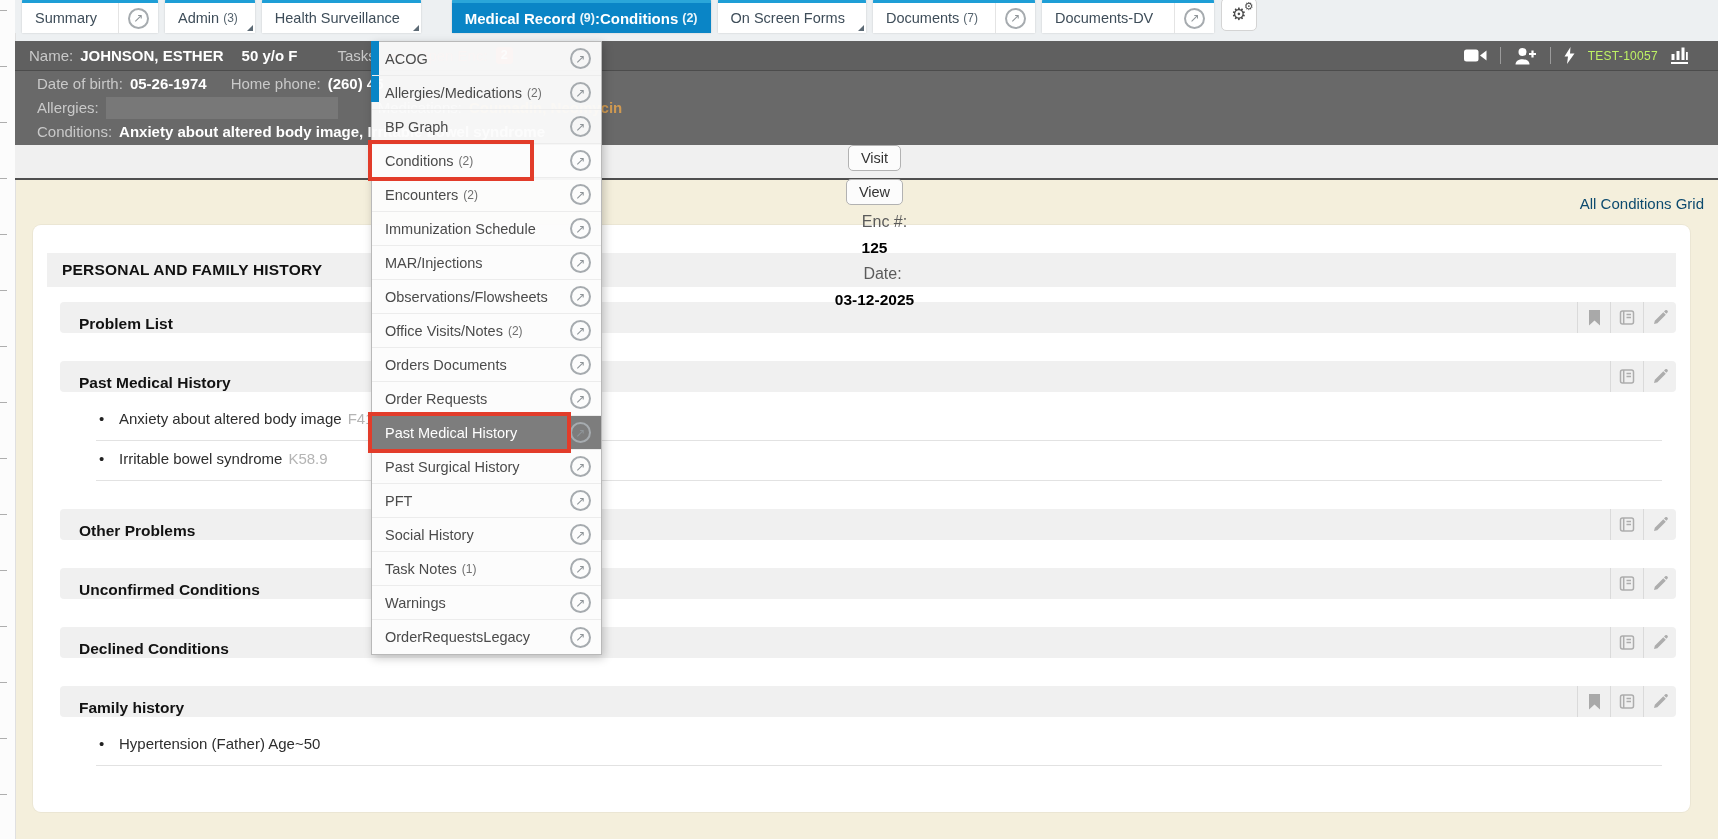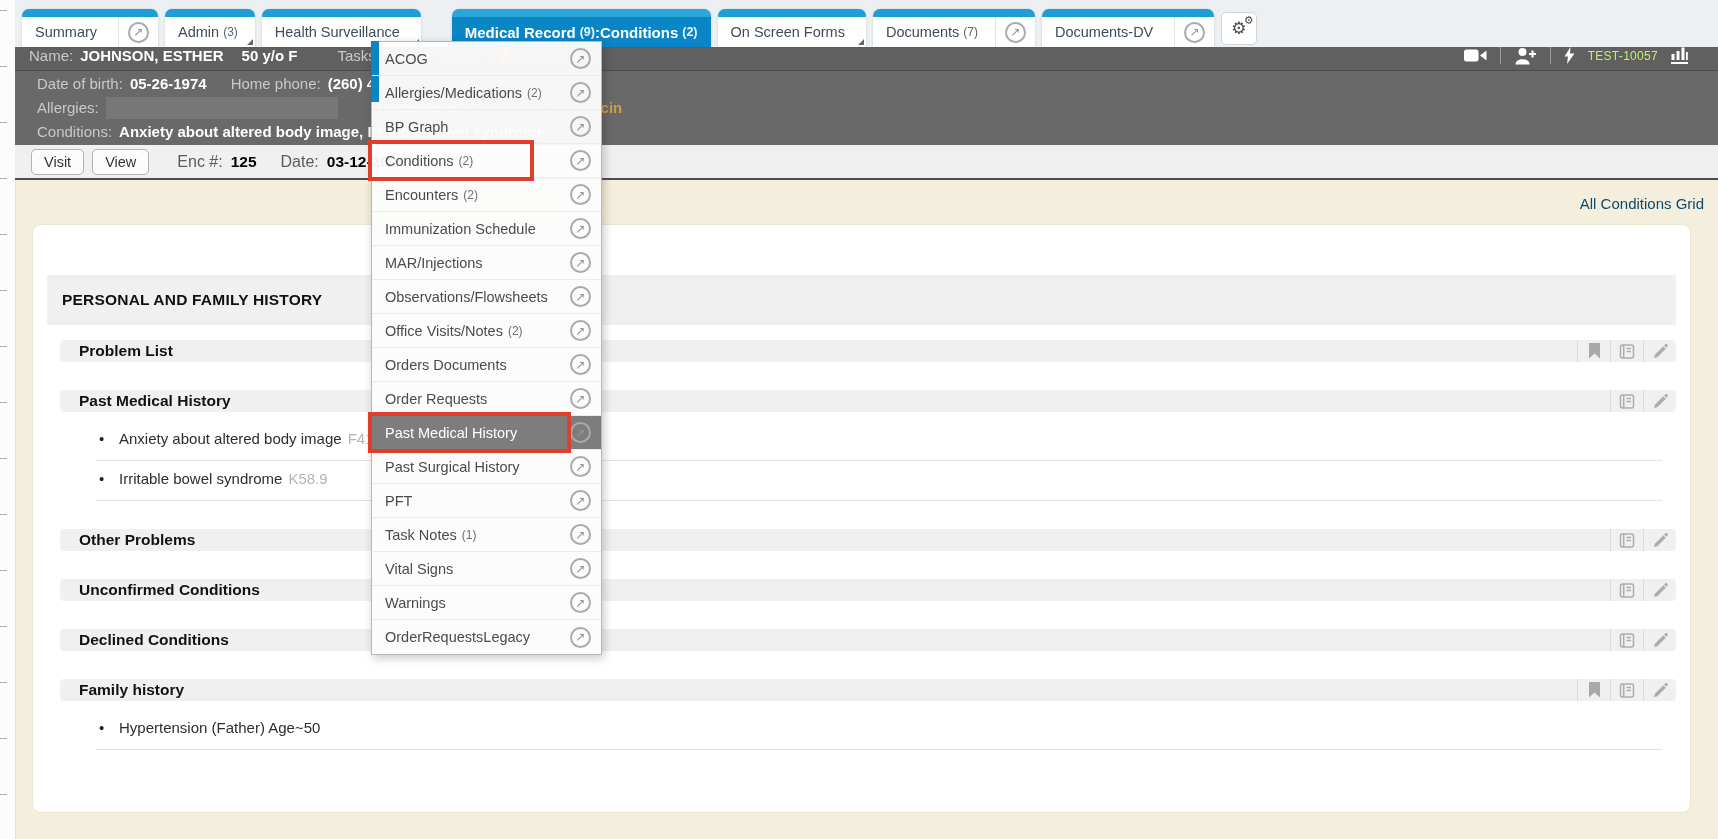--- a/index.html
+++ b/index.html
@@ -6,21 +6,21 @@
   .screen{position:relative;width:1718px;height:839px;overflow:hidden;background:#edf0f2;
           font-family:"Liberation Sans","DejaVu Sans",sans-serif;-webkit-font-smoothing:antialiased;}
 
   
   .ruler{position:absolute;left:0;top:0;width:15px;height:100%;background-color:#fcfcfc;
          border-right:1px solid #e0e0e0;
          background-image:repeating-linear-gradient(to bottom,#aeaeae 0 1px,transparent 1px 56px);
          background-size:7px 100%;background-repeat:no-repeat;background-position:0 10px;z-index:1;}
 
   
-  .tabbar{position:absolute;left:15px;top:0;right:0;height:47px;display:flex;align-items:flex-end;
+  .tabbar{position:absolute;left:15px;top:0;right:0;height:33px;display:flex;align-items:flex-end;
           padding-left:7px;gap:7px;background:#edf0f2;z-index:30;}
   #tabs-container{display:contents;}
   .tab{position:relative;display:flex;align-items:stretch;background:#fff;border-radius:7px 7px 0 0;
        border-top:8px solid #1e9ed6;height:38px;box-sizing:border-box;color:#3e4d59;font-size:14.5px;
        box-shadow:0 0 2px rgba(0,0,0,.18);cursor:pointer;white-space:nowrap;}
   .tab-label{display:flex;align-items:center;padding:0 13px;}
   .t-count,.t-count2{font-size:12px;color:#55636e;margin-left:4px;}
   .t-suffix{margin-left:0;}
   .tab.active{background:#0a85c6;border-top-color:#2aa6d9;color:#fff;font-weight:bold;font-size:15px;margin-left:24px;}
   .tab.active .t-count,.tab.active .t-count2{color:#e9f5fb;font-weight:bold;font-size:12.5px;}
@@ -53,37 +53,37 @@
   .hdiv{width:1px;height:17px;background:#9b9b9b;}
   .siteid{color:#bef264;font-weight:normal;font-size:12px;letter-spacing:.3px;}
   .chart-wrap{border-bottom:2px solid #fff;padding-bottom:2px;display:flex;}
   .prow{padding:1px 22px 0;line-height:23px;display:flex;align-items:center;}
   .redact{display:inline-block;width:232px;height:22px;background:#787878;margin-right:40px;}
   .med-val{color:#d09a52;font-weight:bold;}
 
   
   .vbar{position:absolute;left:15px;top:145px;right:0;height:35px;background:#f0f0f0;
         border-bottom:2px solid #4f4f4f;display:flex;align-items:center;gap:8px;padding-left:16px;
-        box-sizing:border-box;z-index:2;}
+        box-sizing:border-box;z-index:2;flex-direction:column;}
   .btn{background:#fcfcfc;border:1px solid #b2b2b2;border-radius:5px;padding:4px 12px;
        font-size:14.5px;color:#333;cursor:pointer;font-family:inherit;}
   .enc-lab{color:#5b5b5b;margin-left:20px;}
   .enc-val{font-weight:bold;color:#000;font-size:15.5px;}
   .date-lab{color:#5b5b5b;margin-left:16px;}
 
   
   .content{position:absolute;left:15px;top:180px;right:0;bottom:0;background:#f4efdc;}
   .grid-link{position:absolute;top:15px;right:14px;color:#0c4a6e;
         font-size:15px;cursor:pointer;}
   .panel{position:absolute;left:18px;right:28px;top:45px;bottom:27px;background:#fff;border-radius:8px;
         padding:14px;box-sizing:border-box;box-shadow:0 0 0 1px rgba(0,0,0,.035);overflow:hidden;}
-  .sec-header{background:#f0f0f0;border-radius:0;padding:16px 15px;font-weight:bold;font-size:15.5px;
-        color:#111;margin-top:36px;letter-spacing:.2px;}
-  .sec-bar{position:relative;background:#f0f0f0;border-radius:4px;height:22px;display:flex;
-        align-items:center;padding-left:19px;margin-top:28px;overflow:hidden;}
+  .sec-header{background:#f0f0f0;border-radius:0;padding:8px 15px;font-weight:bold;font-size:15.5px;
+        color:#111;margin-top:14px;letter-spacing:.2px;}
+  .sec-bar{position:relative;background:#f0f0f0;border-radius:4px;height:31px;display:flex;
+        align-items:flex-end;padding-left:19px;margin-top:28px;overflow:hidden;}
   #sections-container{display:block;margin-left:13px;}
   #sections-container .sec:first-child .sec-bar{margin-top:15px;}
   .sec-title{font-weight:bold;font-size:15.5px;color:#121212;}
   .icons{position:absolute;right:0;top:0;bottom:0;display:flex;}
   .icell{width:32px;display:flex;align-items:center;justify-content:center;border-left:1px solid #dadada;cursor:pointer;}
   .sec-list{list-style:none;margin:9px 14px 0 36px;padding:0;}
   .sec-list li{position:relative;padding:9px 0 13px 23px;border-bottom:1px solid #e2e2e2;
         font-size:15px;color:#2e2e2e;}
   .sec-list li::before{content:"\2022";position:absolute;left:3px;font-size:15px;color:#222;}
   .code{color:#b4b4b4;margin-left:6px;}
@@ -483,30 +483,30 @@
       <span class="mlabel">Past Surgical History</span>
       <span class="mcount"></span>
       <span class="circle-arrow"></span>
     </div>
       <div class="mitem">
       <span class="mlabel">PFT</span>
       <span class="mcount"></span>
       <span class="circle-arrow"></span>
     </div>
       <div class="mitem">
+      <span class="mlabel">Social History</span>
+      <span class="mcount"></span>
+      <span class="circle-arrow"></span>
+    </div>
+      <div class="mitem">
       <span class="mlabel">Task Notes</span>
       <span class="mcount">(1)</span>
       <span class="circle-arrow"></span>
     </div>
       <div class="mitem">
-      <span class="mlabel">Vital Signs</span>
-      <span class="mcount"></span>
-      <span class="circle-arrow"></span>
-    </div>
-      <div class="mitem">
       <span class="mlabel">Warnings</span>
       <span class="mcount"></span>
       <span class="circle-arrow"></span>
     </div>
       <div class="mitem">
       <span class="mlabel">OrderRequestsLegacy</span>
       <span class="mcount"></span>
       <span class="circle-arrow"></span>
     </div>
     </nav>

